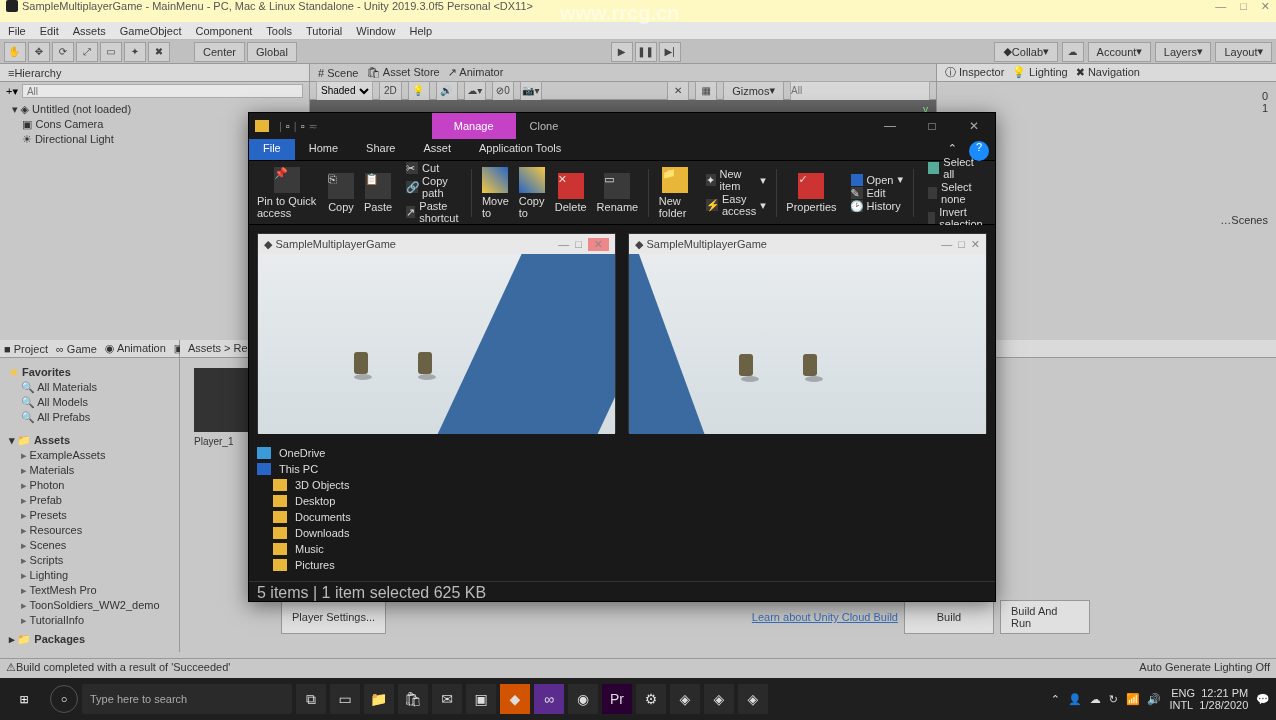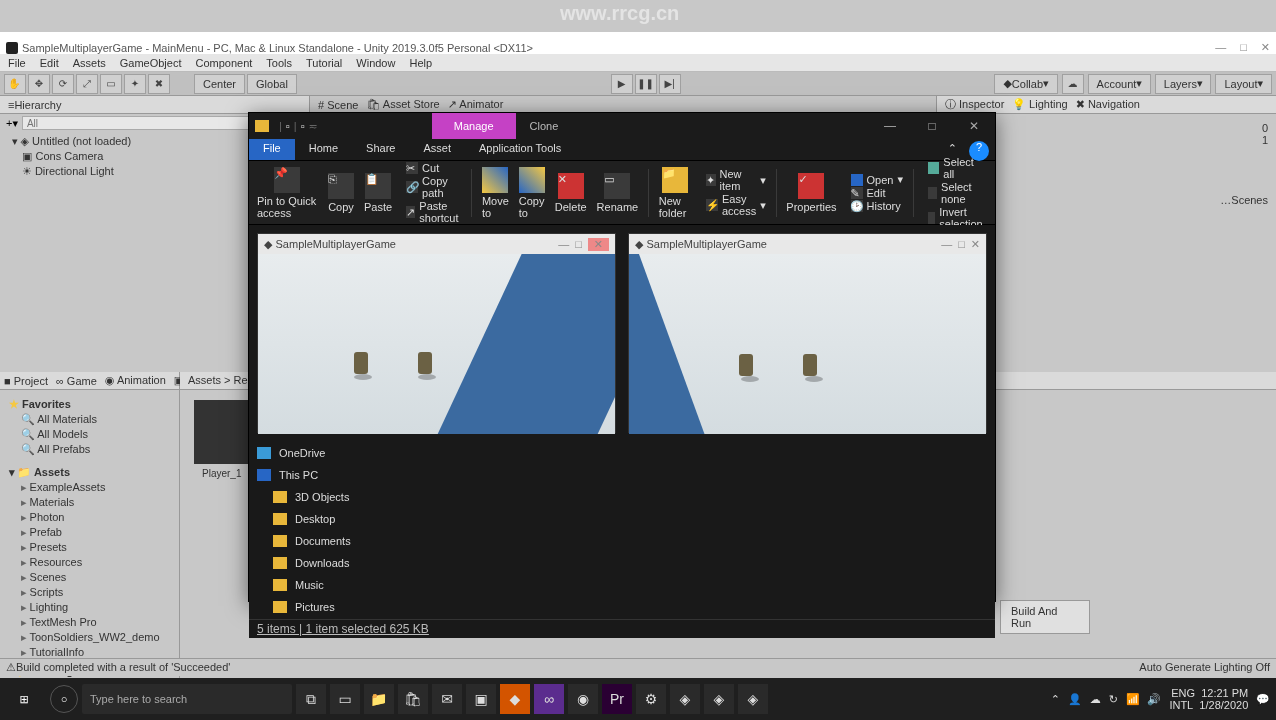--- a/index.html
+++ b/index.html
@@ -1,19 +1,19 @@
 <!DOCTYPE html>
 <html><head>
 <meta charset="utf-8">
 <style>
 * { margin:0; padding:0; box-sizing:border-box; font-family:"Segoe UI",Arial,sans-serif; font-size:11px; }
 body { background:#c8c8c8; width:1276px; height:720px; overflow:hidden; position:relative; }
 
 
-.titlebar { height:22px; background:#ffffff; display:flex; align-items:flex-end; padding:0 6px; color:#555;margin-top:32px; }
+.titlebar { height:22px; background:#fef9c3; display:flex; align-items:flex-start; padding:0 6px; color:#555; }
 .titlebar .u-icon { width:12px; height:12px; background:#222; border-radius:2px; margin-right:4px; }
 .win-ctrl { margin-left:auto; display:flex; gap:14px; color:#888; font-size:13px; }
 
 
 .menubar { height:18px; background:#e6e6e6; display:flex; align-items:center; gap:14px; padding:0 8px; border-bottom:1px solid #bbb; color:#333; }
 
 
 .u-toolbar { height:24px; background:#c0c0c0; display:flex; align-items:center; gap:2px; padding:0 4px; border-bottom:1px solid #999; }
 .tb-btn { width:22px; height:20px; background:#d0d0d0; border:1px solid #a0a0a0; display:inline-flex; align-items:center; justify-content:center; color:#444; font-size:10px; }
 .tb-pill { height:20px; padding:0 8px; background:#d0d0d0; border:1px solid #a0a0a0; display:inline-flex; align-items:center; color:#333; }
@@ -49,21 +49,21 @@
 .proj-tabs { height:18px; background:#dadada; display:flex; gap:8px; padding:0 4px; align-items:center; border-bottom:1px solid #999; color:#333; }
 .proj-tabs span{ white-space:nowrap; }
 .proj-tree { padding:7px; color:#333; overflow:hidden; }
 .proj-tree .folder { padding:1px 0 1px 14px; white-space:nowrap; }
 .proj-tree .root{ padding-left:2px; font-weight:bold; color:#333;}
 .proj-tree .star::before{content:"★ ";color:#f5c842;}
 .proj-tree .fld::before{content:"▸ ";color:#666;}
 .asset-area { flex:1; background:#c8c8c8; position:relative; }
 .bread { height:18px; background:#dadada; padding:2px 8px; color:#333; border-bottom:1px solid #999; }
 .thumb { position:absolute; top:28px; left:14px; width:64px; height:64px; background:#333; }
-.thumb-lbl { position:absolute; top:96px; left:22px; font-size:10px; color:#333;text-align:right; }
+.thumb-lbl { position:absolute; top:96px; left:14px; font-size:10px; color:#333;text-align:right; }
 
 .buildpanel { position:absolute; left:275px; top:594px; right:180px; display:flex; gap:6px; align-items:center; padding:6px; }
 .u-btn { height:32px; background:#e0e0e0; border:1px solid #999; padding:16px 10px; display:inline-flex; align-items:center; color:#333; }
 .link { color:#3a6fb7; text-decoration:underline; margin-left:auto; }
 
 .status { position:absolute; bottom:44px; left:0; right:0; height:18px; background:#c8c8c8; border-top:1px solid #999; color:#333; padding:2px 6px; display:flex; }
 .status .right{ margin-left:auto; }
 
 
 .taskbar { position:absolute; bottom:0; left:0; right:0; height:42px; background:#1f1f1f; display:flex; align-items:center; gap:4px; padding:0 6px; }
@@ -102,28 +102,28 @@
 .ex-content { flex:1; display:flex; flex-direction:column; background:#191919;}
 .ex-previews{ display:flex; gap:12px; padding:8px; }
 .gamewin{ flex:1; background:#ddd; height:200px; position:relative; border:1px solid #333;}
 .gamewin .gw-bar{ height:20px; background:#e8e8e8; display:flex; align-items:center; justify-content:space-between; padding:0 6px; font-size:10px; color:#444;}
 .gamewin .gw-bar .gw-ctrl{ display:flex; gap:6px; color:#888;}
 .gamewin .gw-view{ height:180px; background:linear-gradient(#e8ecee,#d4dce0); position:relative; overflow:hidden;}
 .floor-stripe{ position:absolute; background:#3b6aa0; transform:skewX(-25deg);}
 .char{ position:absolute; width:14px; height:22px; background:#6b6144; border-radius:3px;}
 .shadow{ position:absolute; width:18px; height:6px; background:rgba(0,0,0,0.25); border-radius:50%;}
 
-.ex-nav{ padding:4px 8px; display:flex; flex-direction:column; gap:6px; background:#191919;}
+.ex-nav{ padding:4px 8px; display:flex; flex-direction:column; gap:0; background:#191919;}
 .ex-nav .item{ display:flex; align-items:center; gap:8px; color:#ddd; padding:2px 0;}
 .ex-nav .ic{ width:14px; height:12px; background:#2a6; display:inline-block;}
 .ex-nav .ic.pc{background:#2766c5;}
 .ex-nav .ic.cloud{background:#3a9bd8;}
 .ex-nav .ic.folder{background:#e8b73a;}
 
-.ex-status{ height:20px; background:#191919; border-top:1px solid #333; color:#bbb; padding:2px 8px; font-size:12px;text-decoration:underline;}
+.ex-status{ height:20px; background:#191919; border-top:1px solid #333; color:#bbb; padding:2px 8px; font-size:16px;}
 
 .watermark{ position:absolute; color:rgba(200,200,200,0.3); font-size:34px; font-weight:bold; pointer-events:none; transform:rotate(-4deg);}
 </style>
 </head>
 <body>
 
 <div class="titlebar">
   <span class="u-icon"></span>
   <span>SampleMultiplayerGame - MainMenu - PC, Mac &amp; Linux Standalone - Unity 2019.3.0f5 Personal &lt;DX11&gt;</span>
   <div class="win-ctrl">
@@ -211,21 +211,21 @@
 
   <div class="inspector-col">
     <div class="insp-tabs">
       <span>ⓘ <span>Inspector</span></span>
       <span>💡 <span>Lighting</span></span>
       <span>✖ <span>Navigation</span></span>
     </div>
     <div style="padding:8px;text-align:right;color:#333">
       <div>0</div>
       <div>1</div>
-      <div style="margin-top:48px">…Scenes</div>
+      <div style="margin-top:100px">…Scenes</div>
     </div>
   </div>
 </div>
 
 <div class="lower-row">
   <div class="proj-col">
     <div class="proj-tabs">
       <span>■ <span>Project</span></span>
       <span>∞ <span>Game</span></span>
       <span>◉ <span>Animation</span></span>

